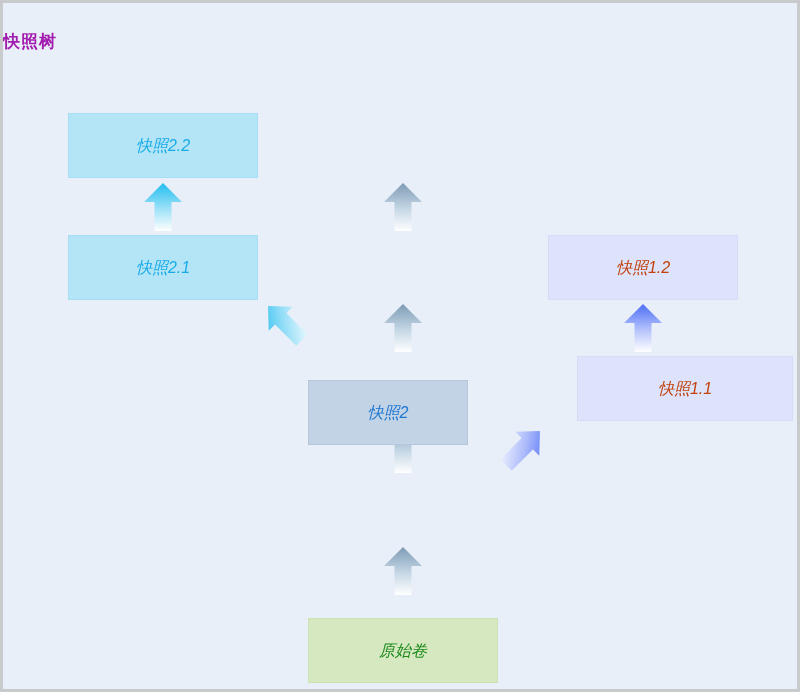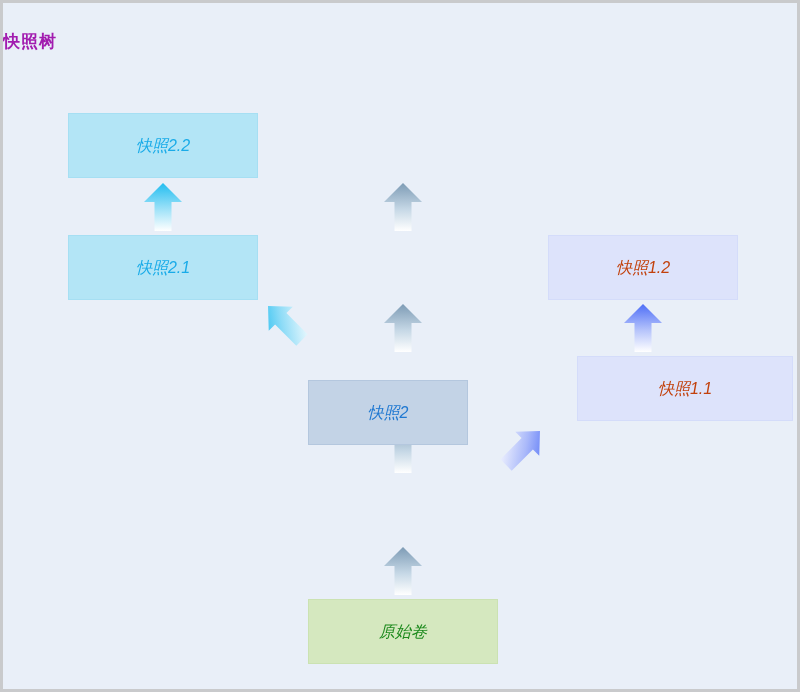--- a/index.html
+++ b/index.html
@@ -70,20 +70,21 @@
   .node.indigo {
     background: #dde3fb;
     border: 1px solid #d4dcfa;
     color: #c2410c;
   }
   
   .node.origin {
     background: #d5e8bf;
     border: 1px solid #cbe2b2;
     color: #1d8a1d;
+    margin-top: 19px;
   }
 
   
   .arrow {
     position: absolute;
     pointer-events: none;
   }
   .arrow svg { display: block; overflow: visible; }
 </style>
 </head>

